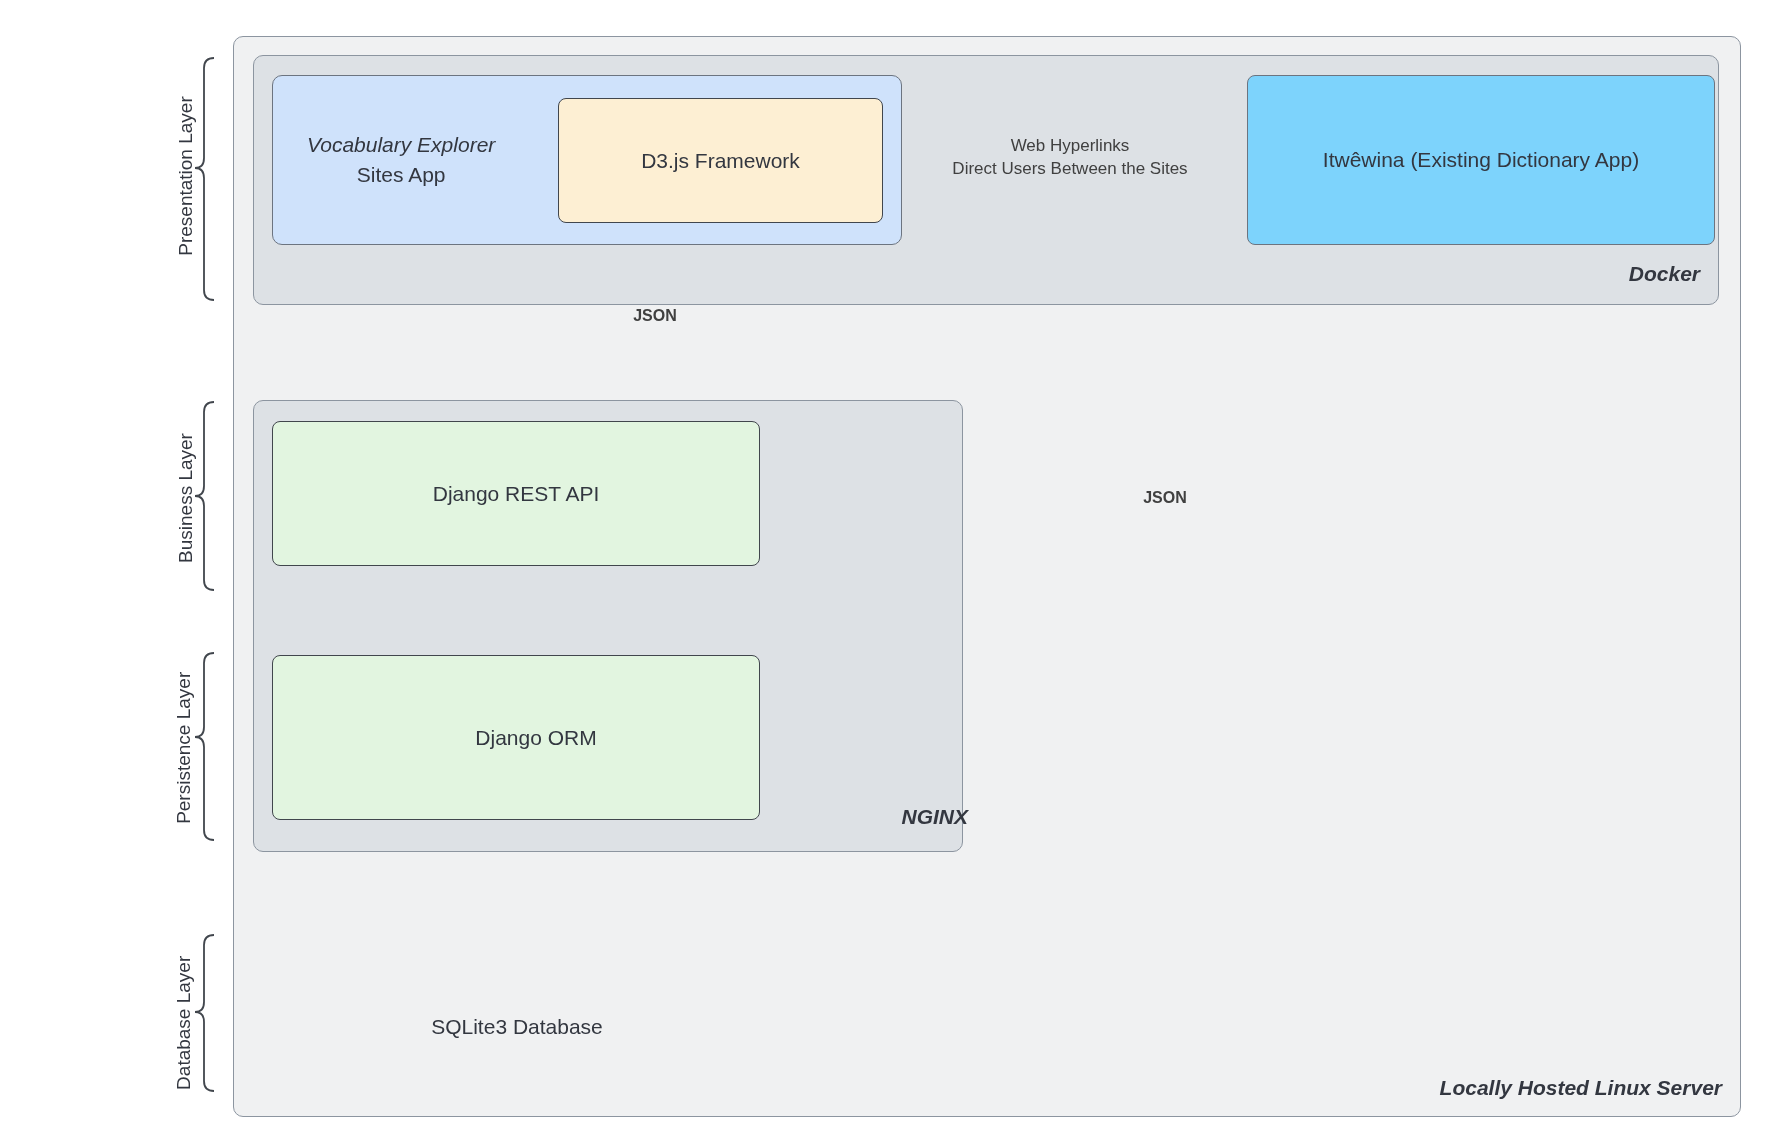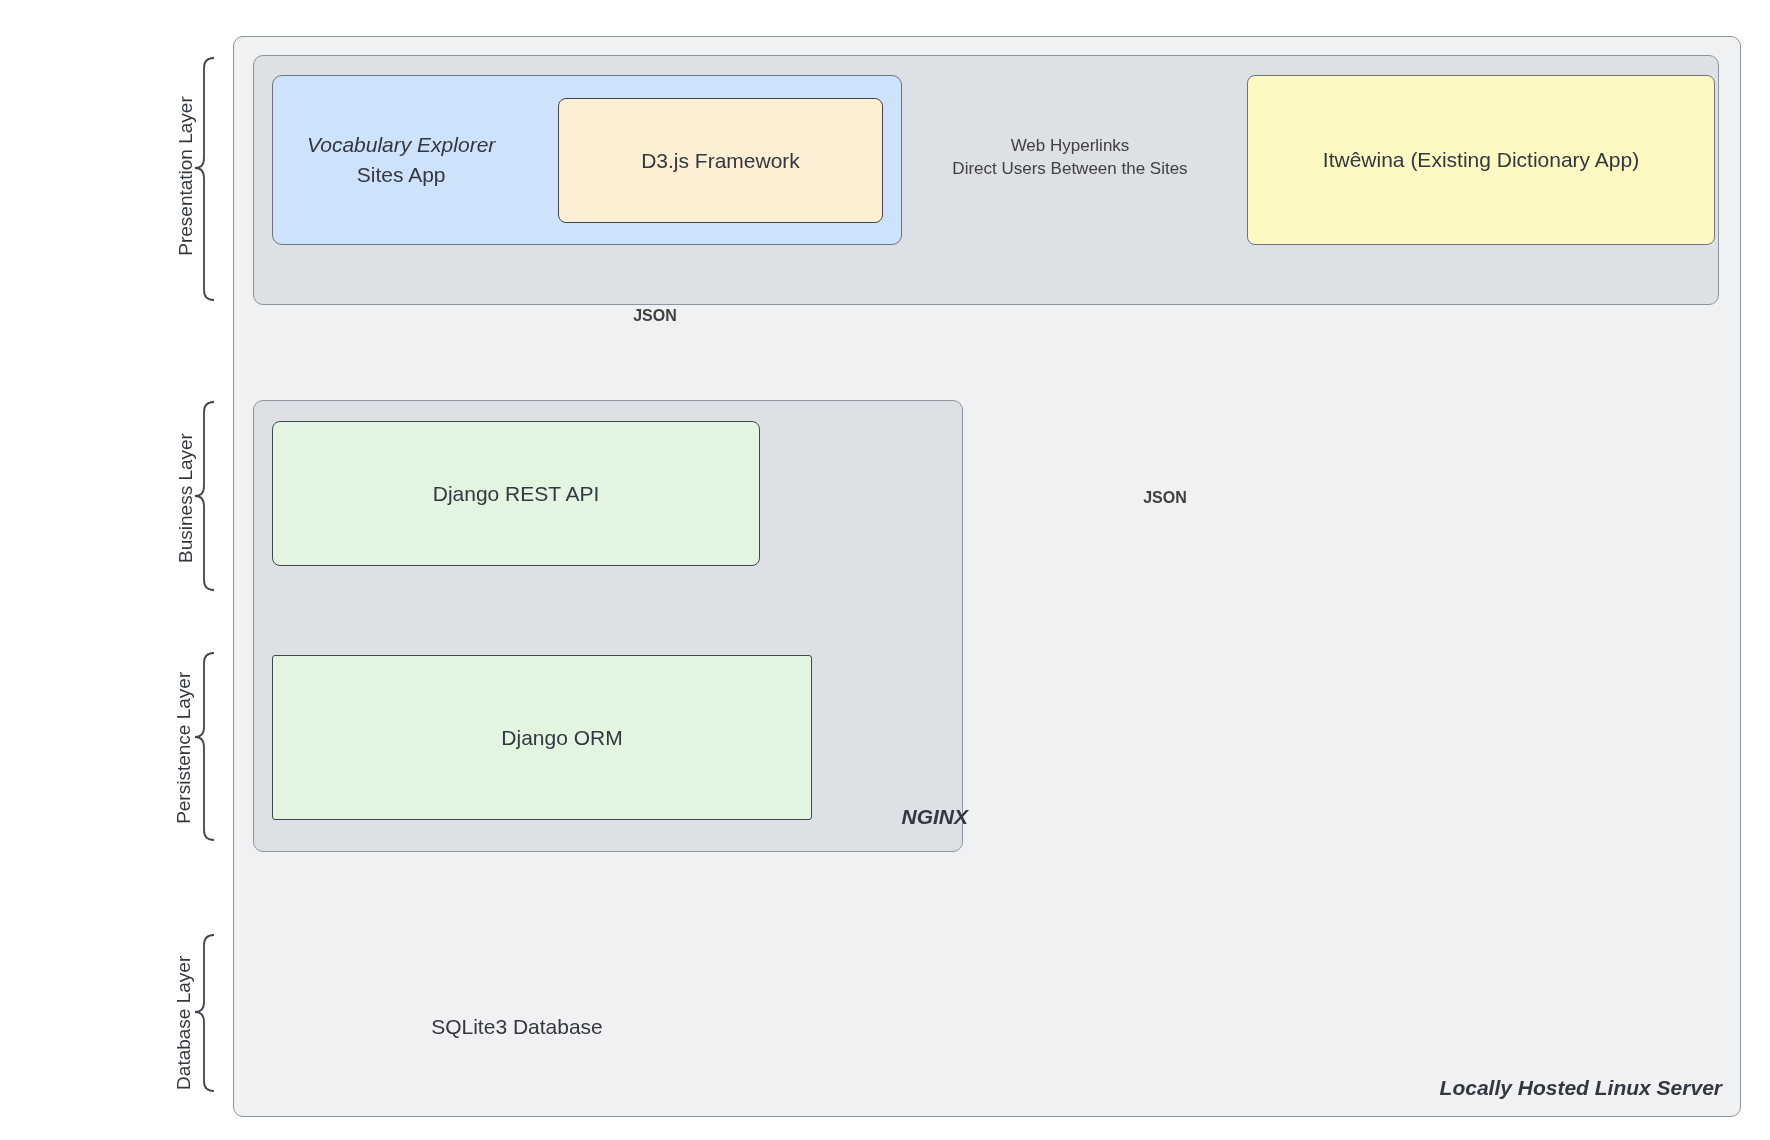--- a/index.html
+++ b/index.html
@@ -30,29 +30,29 @@
                  text-align:center;font-size:21px;line-height:1.42;}
   #reactapp .lbl .it{font-style:italic;display:block;}
 
   
   #d3box{left:558px;top:98px;width:325px;height:125px;
          background:#fdefd3;border:1.6px solid #41464d;border-radius:8px;
          font-size:21px;}
 
   
   #itwewina{left:1247px;top:75px;width:468px;height:170px;
-            background:#fef9c3;border:1.6px solid #6c7480;border-radius:8px;
+            background:#7dd3fc;border:1.6px solid #6c7480;border-radius:8px;
             font-size:21px;}
 
   
   #restapi{left:272px;top:421px;width:488px;height:145px;
            background:#e2f5e0;border:1.6px solid #41464d;border-radius:8px;
            font-size:21px;}
-  #orm{left:272px;top:655px;width:540px;height:165px;
-       background:#e2f5e0;border:1.6px solid #41464d;border-radius:3px;
+  #orm{left:272px;top:655px;width:488px;height:165px;
+       background:#e2f5e0;border:1.6px solid #41464d;border-radius:8px;
        font-size:21px;padding-left:40px;}
 
   
   .tag{position:absolute;font-style:italic;font-weight:bold;font-size:21px;
        color:#333740;white-space:nowrap;}
   #tag-docker{left:0;top:262px;width:1700px;text-align:right;}
   #tag-nginx{left:0;top:805px;width:944px;text-align:right;margin-left:24px;}
   #tag-server{left:0;top:1076px;width:1722px;text-align:right;}
 
   
@@ -128,20 +128,21 @@
     <g>
       <path d="M372,962 L372,1082 a145,32 0 0 0 290,0 L662,962 z" fill="#6fa8f5" stroke="#41464d" stroke-width="1.8"></path>
       <ellipse cx="517" cy="962" rx="145" ry="32" fill="#6fa8f5" stroke="#41464d" stroke-width="1.8"></ellipse>
     </g>
   </svg>
 
   <div class="box" id="server"></div>
   <div class="box" id="docker"></div>
   <div class="box" id="nginx"></div>
 
+  <div class="tag" id="tag-docker">Docker</div>
   <div class="tag" id="tag-nginx">NGINX</div>
   <div class="tag" id="tag-server">Locally Hosted Linux Server</div>
 
   <div class="box" id="reactapp">
     <div class="lbl">
       <span class="it">Vocabulary Explorer</span>
       <span>Sites App</span>
     </div>
   </div>
 

